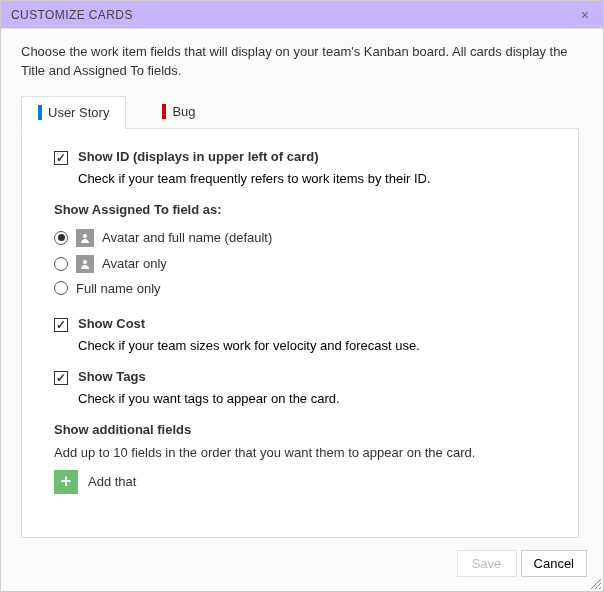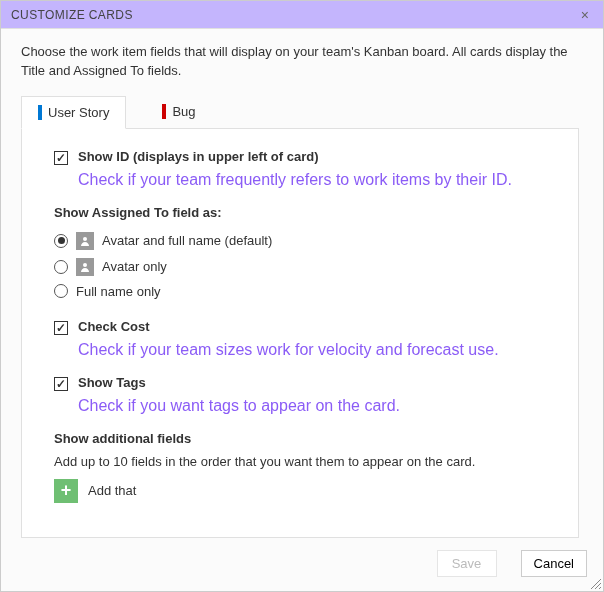--- a/index.html
+++ b/index.html
@@ -108,22 +108,22 @@
   }
   .chk.checked::after {
     content: "✓";
     font-size: 12px;
     line-height: 1;
     font-weight: bold;
     color: #333;
   }
   .field-label { font-weight: 600; font-size: 13px; }
   .field-help {
-    font-size: 16px;
-    color: #8b5cf6;
+    font-size: 13px;
+    color: #000000;
     margin: 0 0 16px 24px;
   }
   .section-title {
     font-weight: 600;
     font-size: 13px;
     margin: 4px 0 8px 0;
   }
   .radio-group { margin: 0 0 16px 0; }
   .radio-row {
     display: flex;
@@ -176,21 +176,21 @@
     align-items: center;
     justify-content: center;
     font-size: 18px;
     font-weight: bold;
     cursor: pointer;
   }
   .footer {
     padding: 12px 16px 14px 16px;
     display: flex;
     justify-content: flex-end;
-    gap: 24px;
+    gap: 4px;
     background: #fbfbfb;
   }
   .btn {
     min-width: 60px;
     padding: 5px 12px;
     font-size: 13px;
     background: #fff;
     border: 1px solid #ccc;
     cursor: pointer;
   }
@@ -265,21 +265,21 @@
           <span class="radio-text">Avatar only</span>
         </div>
         <div class="radio-row">
           <span class="radio"></span>
           <span class="radio-text">Full name only</span>
         </div>
       </div>
 
       <div class="field-row">
         <span class="chk checked"></span>
-        <span class="field-label">Check Cost</span>
+        <span class="field-label">Show Cost</span>
       </div>
       <div class="field-help">Check if your team sizes work for velocity and forecast use.</div>
 
       <div class="field-row">
         <span class="chk checked"></span>
         <span class="field-label">Show Tags</span>
       </div>
       <div class="field-help">Check if you want tags to appear on the card.</div>
 
       <div class="section-title">Show additional fields</div>

